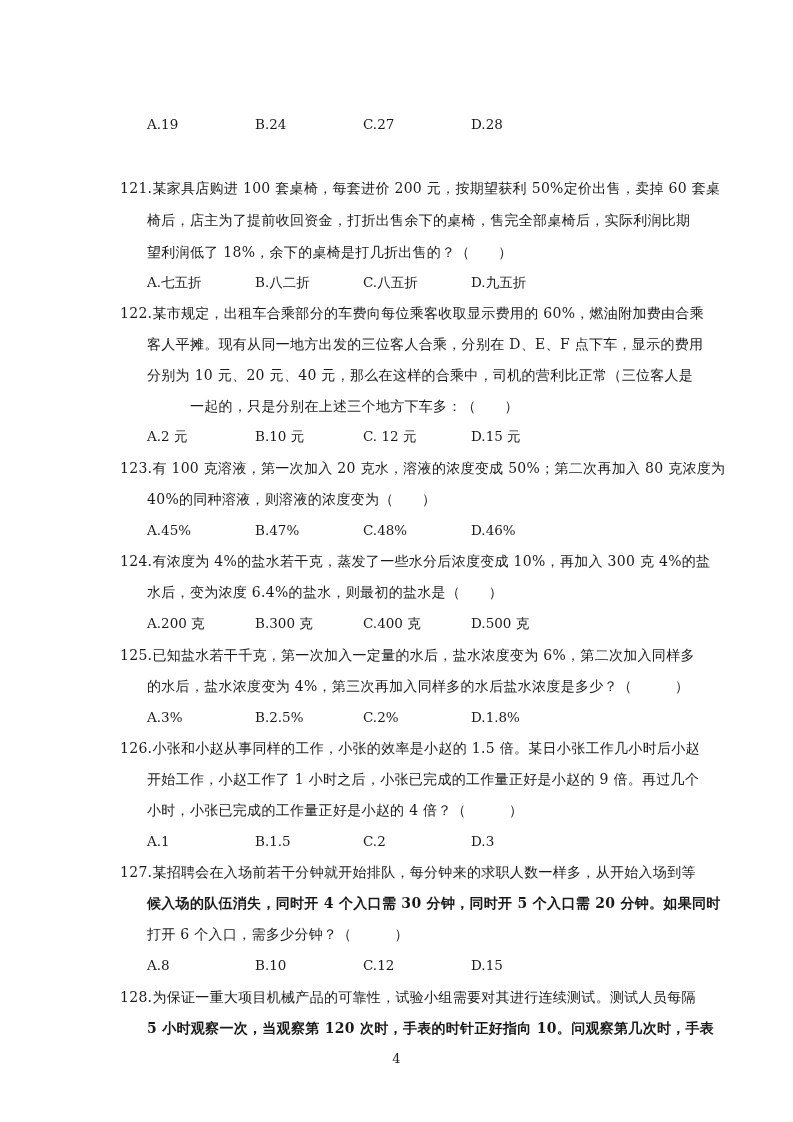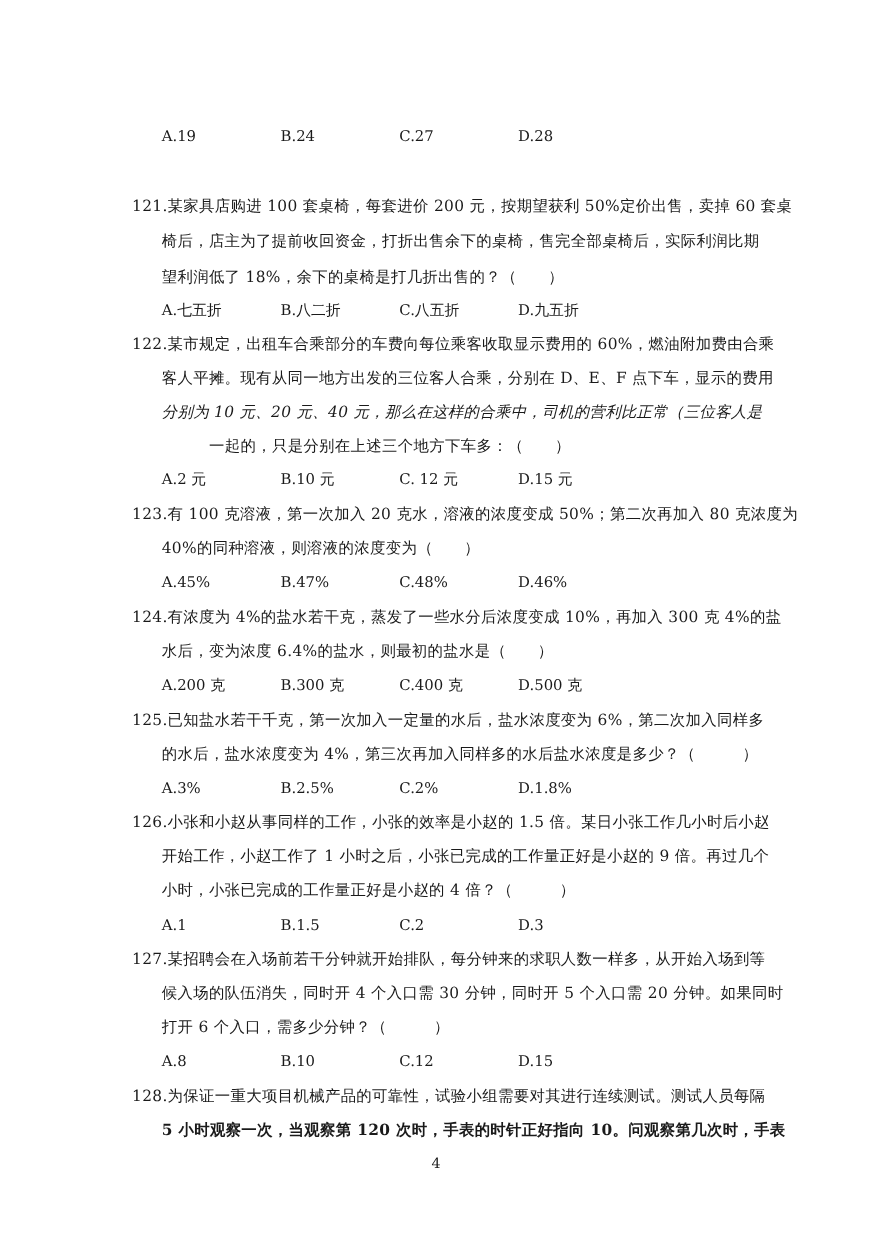--- a/index.html
+++ b/index.html
@@ -82,21 +82,21 @@
       <span class="opt a">A.七五折</span>
       <span class="opt b">B.八二折</span>
       <span class="opt c">C.八五折</span>
       <span class="opt d">D.九五折</span>
     </div>
   </div>
 
   <div>
     <div class="line first" style="top:290px;"><span class="qnum">122.</span><span>某市规定，出租车合乘部分的车费向每位乘客收取显示费用的 60%，燃油附加费由合乘</span></div>
     <div class="line" style="top:321px;">客人平摊。现有从同一地方出发的三位客人合乘，分别在 D、E、F 点下车，显示的费用</div>
-    <div class="line" style="top:352px;font-style:italic;">分别为 10  元、20  元、40 元，那么在这样的合乘中，司机的营利比正常（三位客人是</div>
+    <div class="line" style="top:352px;">分别为 10  元、20  元、40 元，那么在这样的合乘中，司机的营利比正常（三位客人是</div>
     <div class="line" style="top:383px;margin-left:43px;">一起的，只是分别在上述三个地方下车多：（　　）</div>
     <div class="opts" style="top:413px;">
       <span class="opt a">A.2 元</span>
       <span class="opt b">B.10 元</span>
       <span class="opt c">C.  12 元</span>
       <span class="opt d">D.15 元</span>
     </div>
   </div>
 
   <div>
@@ -139,21 +139,21 @@
     <div class="opts" style="top:818px;">
       <span class="opt a">A.1</span>
       <span class="opt b">B.1.5</span>
       <span class="opt c">C.2</span>
       <span class="opt d">D.3</span>
     </div>
   </div>
 
   <div>
     <div class="line first" style="top:849px;"><span class="qnum">127.</span><span>某招聘会在入场前若干分钟就开始排队，每分钟来的求职人数一样多，从开始入场到等</span></div>
-    <div class="line" style="top:880px;">候入场的队伍消失，同时开 4 个入口需 30 分钟，同时开 5 个入口需 20 分钟。如果同时</div>
+    <div class="line" style="top:880px;font-weight:bold;">候入场的队伍消失，同时开 4 个入口需 30 分钟，同时开 5 个入口需 20 分钟。如果同时</div>
     <div class="line" style="top:911px;">打开 6 个入口，需多少分钟？（　　　）</div>
     <div class="opts" style="top:942px;">
       <span class="opt a">A.8</span>
       <span class="opt b">B.10</span>
       <span class="opt c">C.12</span>
       <span class="opt d">D.15</span>
     </div>
   </div>
 
   <div>

